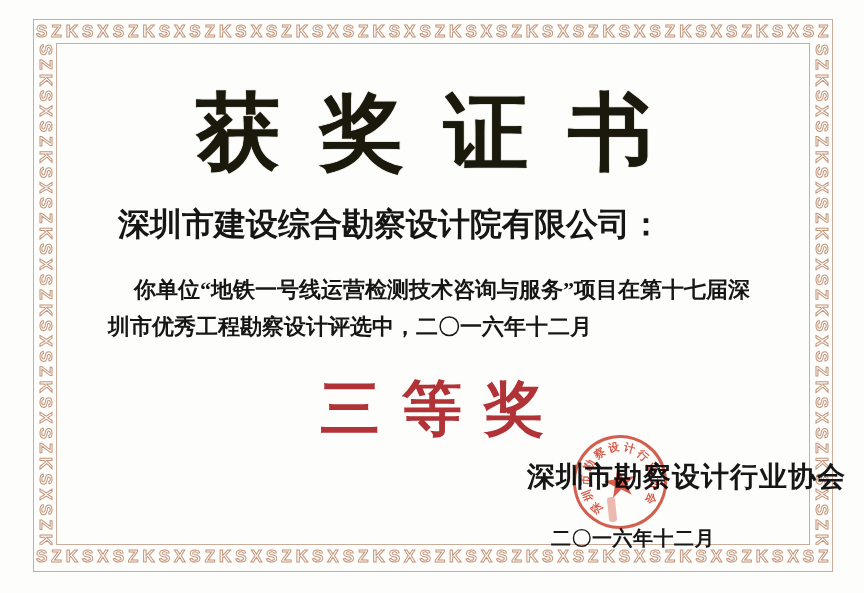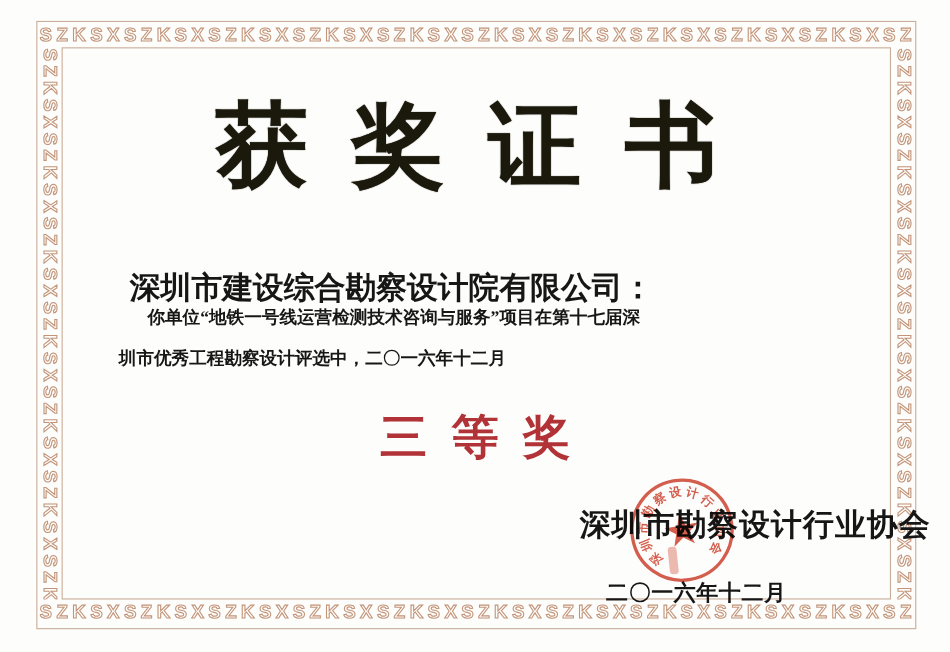--- a/index.html
+++ b/index.html
@@ -54,36 +54,35 @@
     position: absolute; left: 0; right: 0; top: 76px;
     text-align: center;
     font-size: 84px; font-weight: 700;
     letter-spacing: 40px; padding-left: 24px;
     color: var(--title-ink);
     text-shadow: 0 0 1px var(--title-ink);
     white-space: nowrap;
   }
   .recipient {
     position: absolute; left: 118px; top: 203px;
-    font-size: 28px; font-weight: 700;
+    font-size: 32px; font-weight: 700;
     color: var(--text-ink);
     white-space: nowrap;
-    margin-top: 40px;
   }
   .body-text {
     position: absolute; left: 108px; top: 271px; width: 690px;
-    font-size: 16px; font-weight: 700; line-height: 37px;
+    font-size: 22px; font-weight: 700; line-height: 37px;
     color: var(--text-ink);
   }
   .body-text .line { white-space: nowrap; }
   .body-text .line1 { text-indent: 26px; }
   .award {
     position: absolute; left: 0; right: 0; top: 369px;
     text-align: center;
-    font-size: 43px; font-weight: 700;
+    font-size: 60px; font-weight: 700;
     letter-spacing: 22px; padding-left: 22px;
     color: var(--award-red);
     white-space: nowrap;
   }
   .issuer {
     position: absolute; left: 527px; top: 458px;
     font-size: 28px; font-weight: 700; letter-spacing: 1px;
     color: var(--text-ink);
     white-space: nowrap;
   }

